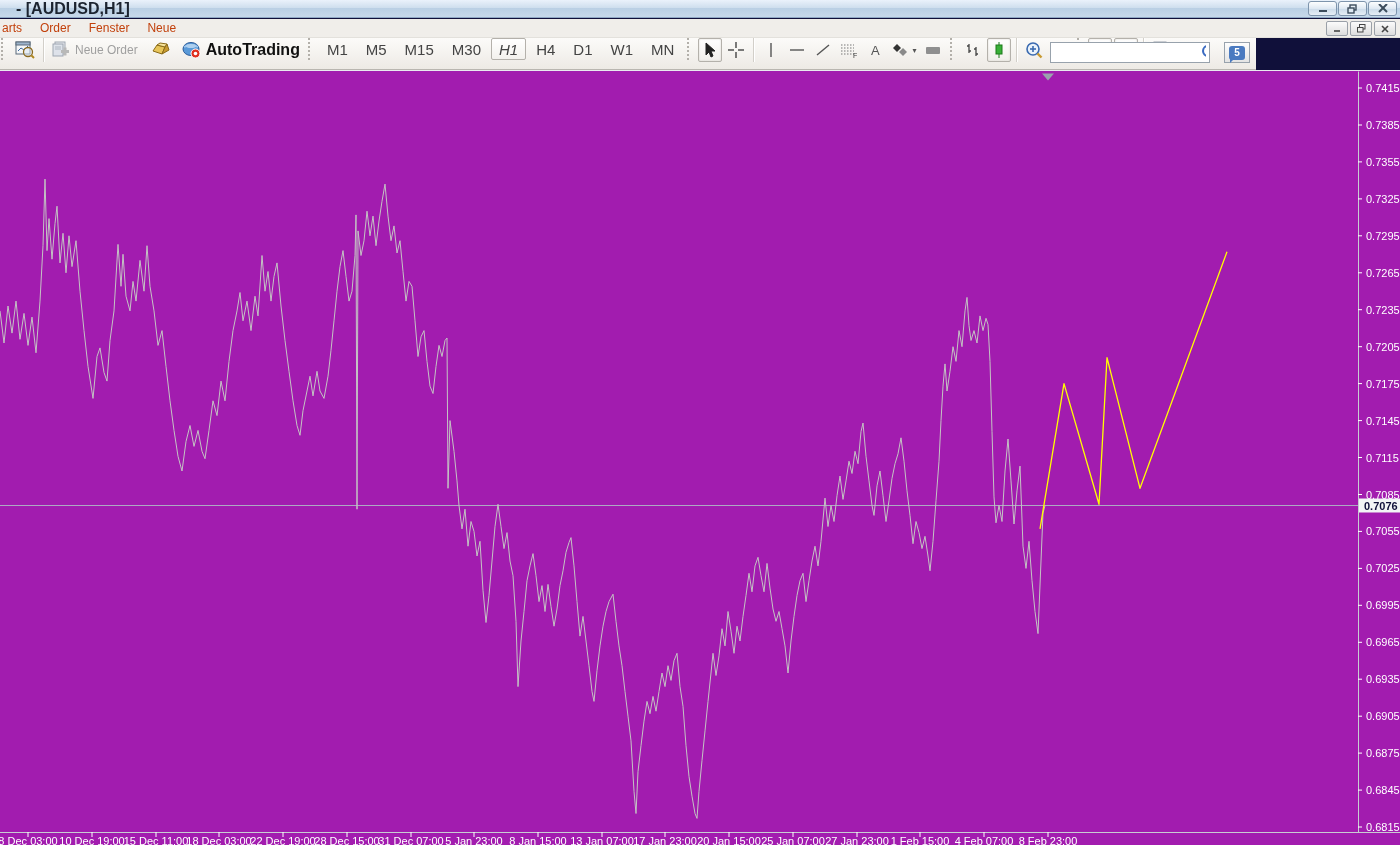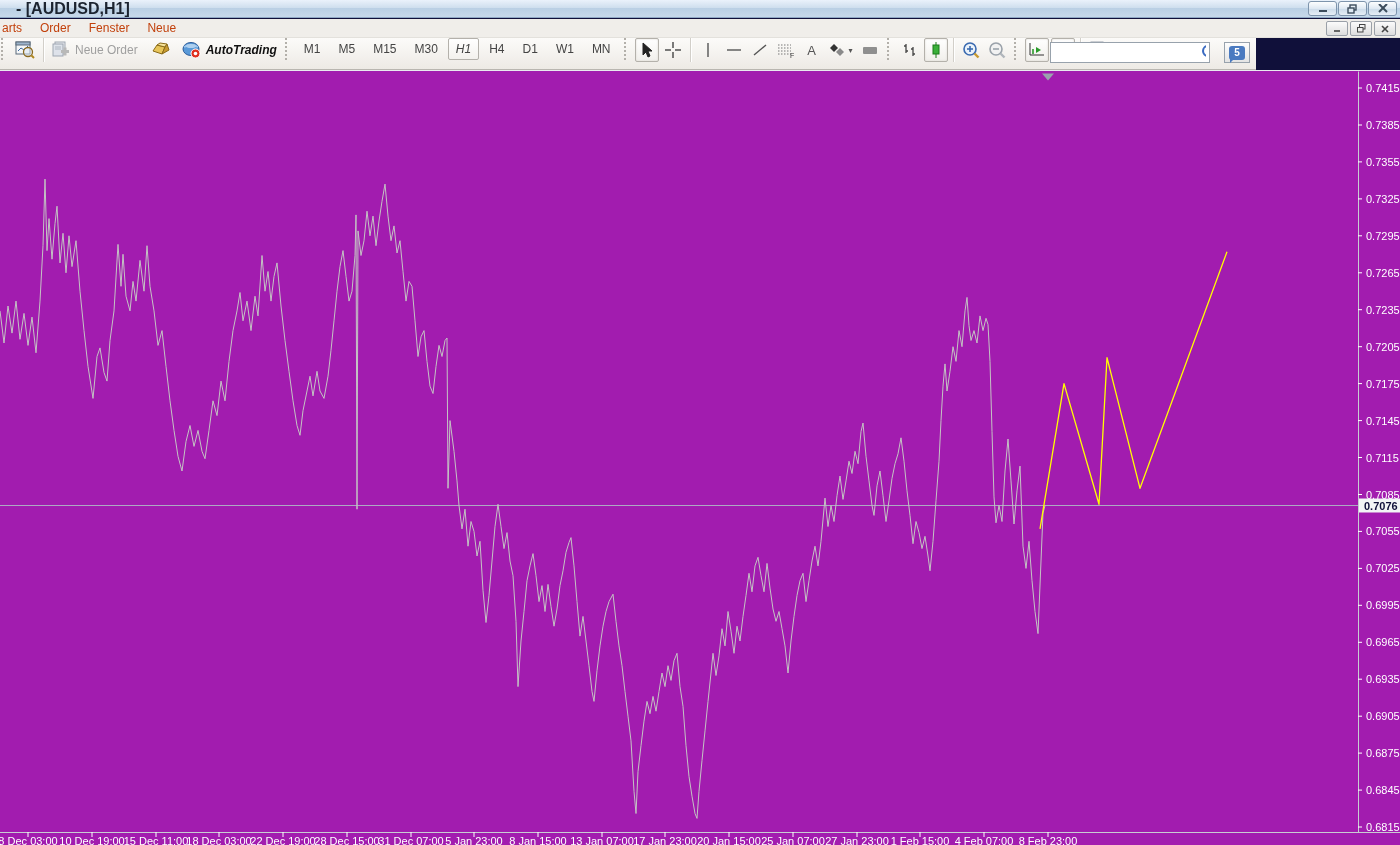--- a/index.html
+++ b/index.html
@@ -30,22 +30,22 @@
   .toolbar { position:absolute; top:38px; left:0; width:1256px; height:32px; z-index:10;
     background:linear-gradient(#fcfbf9,#edeae5); border-bottom:1px solid #b9b6b0;
     display:flex; align-items:flex-start; }
   .grip { width:7px; height:22px; margin:0 3px 0 4px; border-left:2px dotted #b3b0aa; }
   .sep { width:1px; height:24px; background:#d2cfc9; margin:0 4px; box-shadow:1px 0 0 #ffffff; }
   .tbtn { height:24px; min-width:24px; padding:0 2px; margin:0 1px; display:flex; align-items:center;
     justify-content:center; border:1px solid transparent; border-radius:2px; }
   .tbtn.active { border-color:#b4b1ab; background:linear-gradient(#ffffff,#f1efeb); box-shadow:inset 0 0 2px #d8d5cf; }
   .tbtn.disabled { opacity:.95; }
   .tbtn-label { font-size:12px; color:#9b9b9b; margin-left:4px; }
-  .tbtn-label.bold { color:#111; font-weight:bold; font-size:12px;font-style:italic; }
-  .tf-btn { height:22px; padding:2px 7px; margin:0 1px; font-size:12px; color:#444;
+  .tbtn-label.bold { color:#111; font-weight:bold; font-size:16px; }
+  .tf-btn { height:22px; padding:2px 7px; margin:0 1px; font-size:15px; color:#444;
     border:1px solid transparent; border-radius:2px; display:flex; align-items:center; }
   .tf-btn.active { border-color:#b4b1ab; background:linear-gradient(#ffffff,#f3f1ed);font-style:italic; }
   .glyphA { font-size:13px; color:#555; font-weight:normal; }
   .caret { font-size:8px; color:#555; margin-left:2px; }
   .search-wrap { position:absolute; right:46px; top:4px; width:160px; height:21px;
     border:1px solid #98a2ac; background:#fff; display:flex; align-items:center; }
   .search-wrap input { flex:1; border:none; outline:none; height:17px; font-size:11px; padding:0 4px;
     font-family:"Liberation Sans",sans-serif; }
   .badge5 { position:absolute; right:6px; top:4px; width:26px; height:21px; border:1px solid #98a2ac;
     background:linear-gradient(#fdfdfd,#e4e4e4); display:flex; align-items:center; justify-content:center; }

